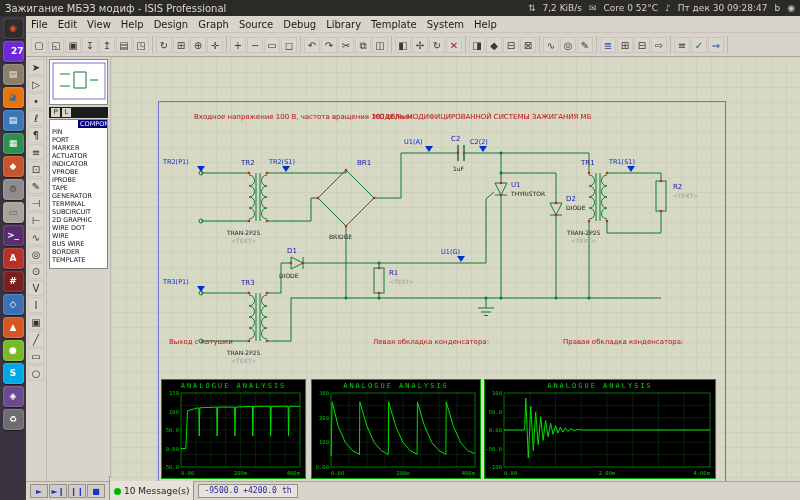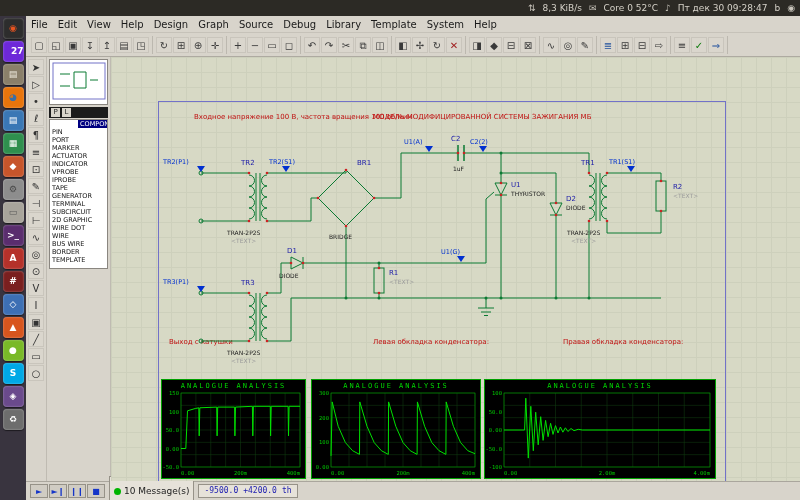--- a/index.html
+++ b/index.html
@@ -71,23 +71,24 @@
                white-space:nowrap;overflow:hidden;box-sizing:border-box;}
   .coord-panel{background:#e6e2d9;border:1px solid #969288;height:14px;line-height:12px;padding:0 5px;
                color:#2020b0;display:flex;gap:5px;box-sizing:border-box;font-family:"DejaVu Sans Mono",monospace;font-size:8px;}
 </style>
 </head>
 <body>
 
 <div class="root">
 
   <div class="top-panel">
+    <span class="panel-title">Зажигание МБЭЗ модиф - ISIS Professional</span>
     <div class="tray" id="tray">
         <span class="seg-icon">⇅</span>
-        <span class="seg-text">8,3 KiB/s</span>
+        <span class="seg-text">7,2 KiB/s</span>
         <span class="seg-icon">✉</span>
         <span class="seg-text">Core 0 52°C</span>
         <span class="seg-icon">♪</span>
         <span class="seg-text">Пт дек 30 09:28:47</span>
         <span class="seg-text">b</span>
         <span class="seg-icon">◉</span>
       </div>
   </div>
 
   <div class="launcher" id="launcher">

